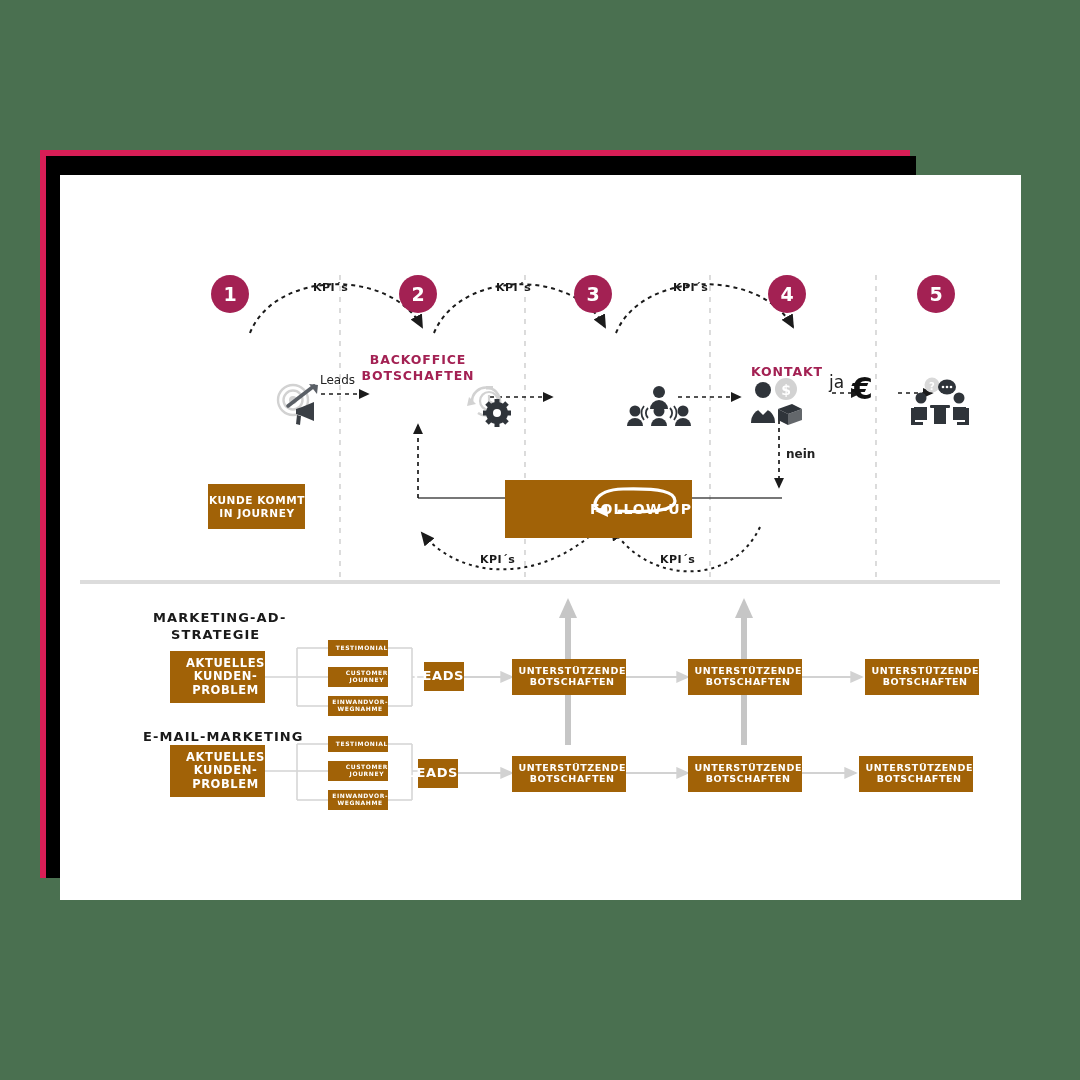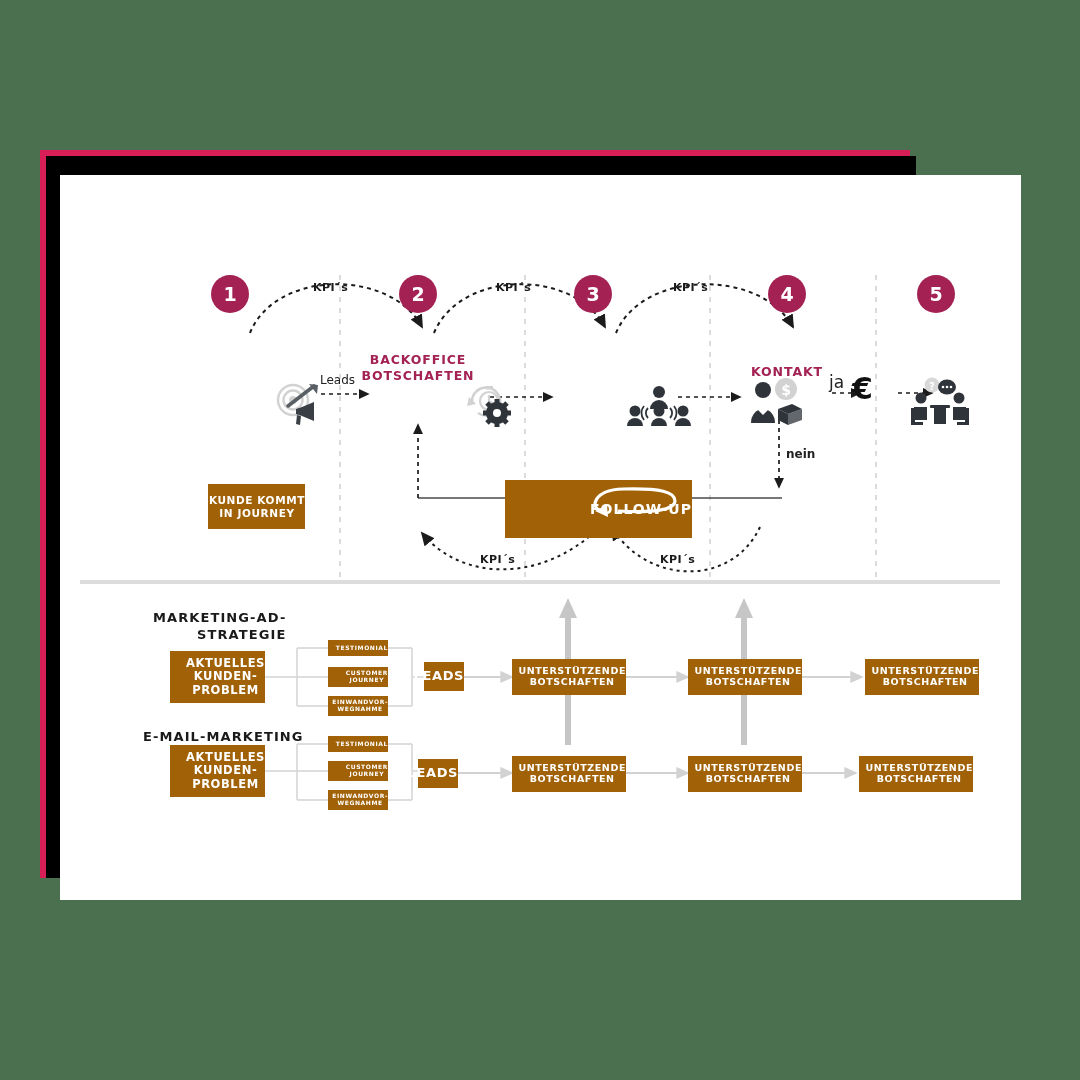--- a/index.html
+++ b/index.html
@@ -265,21 +265,21 @@
     <div class="chip" style="left:445px;top:305px;width:187px;height:58px;font-size:14px;letter-spacing:1px;">
       <span style="position:relative;z-index:2;">FOLLOW-UP</span>
       <svg style="left:78px;top:4px;" width="105" height="38" viewBox="0 0 105 38">
         <path d="M18 26 C 8 26, 8 6, 40 5 C 78 4, 92 8, 92 17 C 92 26, 70 29, 36 27" fill="none" stroke="#fff" stroke-width="3.2" stroke-linecap="round"></path>
         <path d="M24 21 L12 27 L25 33 z" fill="#fff"></path>
       </svg>
     </div>
 
     <div class="sectitle" style="left:93px;top:435px;">
       <div>MARKETING-AD-</div>
-      <div style="margin-left:18px;text-align:right;">STRATEGIE</div>
+      <div style="margin-left:18px;">STRATEGIE</div>
     </div>
     <div class="sectitle" style="left:83px;top:554px;text-align:center;">
       <div>E-MAIL-MARKETING</div>
     </div>
 
     <div class="chip" style="left:110px;top:476px;width:95px;height:52px;font-size:11.5px;">
       <div>
         <div>AKTUELLES</div>
         <div>KUNDEN-</div>
         <div>PROBLEM</div>

